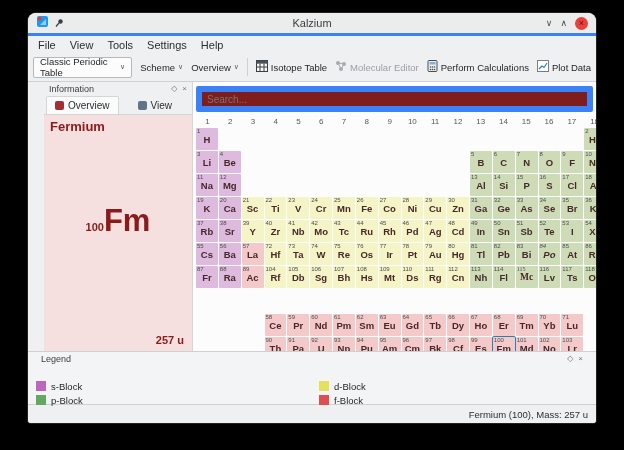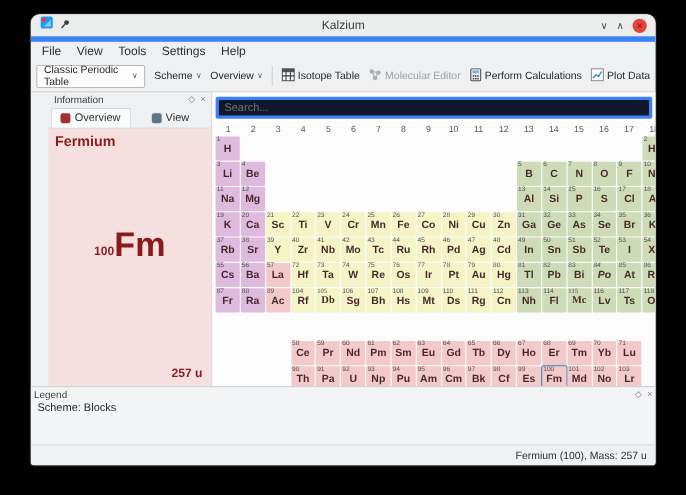--- a/index.html
+++ b/index.html
@@ -3,21 +3,21 @@
 <meta charset="utf-8">
 <style>
   html,body{margin:0;padding:0;}
   body{width:624px;height:450px;background:#000;position:relative;overflow:hidden;
        font-family:"Liberation Sans",sans-serif;}
   .window{position:absolute;left:28px;top:13px;width:568px;height:410px;background:#eff0f1;
           border-radius:8px 8px 3px 3px;display:flex;flex-direction:column;overflow:hidden;
           box-shadow:0 0 0 1px #222;}
   
   .titlebar{height:20px;flex:0 0 20px;display:flex;align-items:center;padding:0 8px;position:relative;
-            background:#ebecec;border-bottom:5px solid #3b82f6;}
+            background:#ebecec;border-bottom:3px solid #3b82f6;}
   .titlebar-title{position:absolute;left:0;right:0;text-align:center;font-size:11px;color:#3a3d40;}
   .tb-left{display:flex;align-items:center;gap:5px;z-index:1;}
   .tb-right{margin-left:auto;display:flex;align-items:center;gap:8px;z-index:1;}
   .ctl{font-size:9px;color:#4a4d50;line-height:1;}
   .close-btn{width:13px;height:13px;border-radius:50%;background:#e8423c;color:#5e1210;
              font-size:9px;display:flex;align-items:center;justify-content:center;line-height:1;}
   
   .menubar{height:17px;flex:0 0 17px;display:flex;align-items:center;padding:0 4px;gap:2px;}
   .menu-item{font-size:11px;color:#2b2e31;padding:1px 6px;border-radius:2px;}
   
@@ -44,33 +44,33 @@
   .overview-pane{flex:1;position:relative;}
   .ov-name{position:absolute;top:4px;left:6px;font-size:13px;font-weight:bold;color:currentColor;}
   .ov-symbol{position:absolute;top:90px;left:0;right:0;display:flex;justify-content:center;
              align-items:flex-end;font-weight:bold;color:currentColor;}
   .ov-symbol .mass-num{font-size:11px;margin-bottom:3px;}
   .ov-symbol .sym{font-size:31px;line-height:1;}
   .ov-mass{position:absolute;bottom:5px;right:8px;font-size:11px;font-weight:bold;color:currentColor;}
   
   .main{flex:1;background:#fcfcfc;display:flex;flex-direction:column;padding:4px 3px 0 3px;
         min-width:0;overflow:hidden;}
-  .search{height:14px;flex:0 0 14px;border:3px solid #3b82f6;border-radius:2px;background:#0f172a;
+  .search{height:14px;flex:0 0 14px;border:6px solid #3b82f6;border-radius:2px;background:#7f1d1d;
           font-size:10px;color:#9aa0a4;padding:0 5px;font-family:"Liberation Sans",sans-serif;outline:none;}
   .groups{display:grid;grid-template-columns:repeat(18,1fr);width:410px;margin:5px auto 0;}
   .groups span{text-align:center;font-size:8px;color:#55585b;}
   .ptable{display:grid;grid-template-columns:repeat(18,1fr);
           grid-template-rows:repeat(7,22px) 24px 22px 22px;gap:1px;width:410px;margin:2px auto 0;}
   .cell{position:relative;border-radius:1px;}
   .cell .num{position:absolute;top:0;left:1px;font-size:6px;color:#4a4d50;line-height:1.2;}
   .cell .sym{position:absolute;left:0;right:0;top:7px;text-align:center;font-size:9.5px;
              font-weight:bold;color:#46282a;line-height:1;}
   
   .legend-panel{height:52px;flex:0 0 52px;border-top:1px solid #cfd0d1;background:#f3f4f5;position:relative;}
-  .legend-header{height:13px;display:flex;align-items:center;padding:0 3px;font-size:9px;color:#3a3d40;}
+  .legend-header{height:13px;display:flex;align-items:center;padding:0 13px;font-size:9px;color:#3a3d40;}
   .scheme-label{font-size:10px;color:#232629;padding:1px 6px 0;}
   .legend-grid{position:absolute;left:8px;right:8px;top:28px;display:grid;
                grid-template-columns:283px 1fr;grid-auto-rows:12px;row-gap:2px;}
   .legend-item{display:flex;align-items:center;gap:5px;font-size:9.5px;color:#232629;}
   .swatch{width:10px;height:10px;display:inline-block;}
   
   .statusbar{height:18px;flex:0 0 18px;border-top:1px solid #cfd0d1;display:flex;align-items:center;
              justify-content:flex-end;padding:0 8px;font-size:9.5px;color:#2b2e31;background:#eff0f1;}
 </style>
 </head>
@@ -509,21 +509,21 @@
             <span class="sym">Ra</span>
           </div>
           <div class="cell" style="grid-area: 7 / 3; background: rgb(244, 201, 201);">
             <span class="num">89</span>
             <span class="sym">Ac</span>
           </div>
           <div class="cell" style="grid-area: 7 / 4; background: rgb(244, 244, 198);">
             <span class="num">104</span>
             <span class="sym">Rf</span>
           </div>
-          <div class="cell" style="grid-area: 7 / 5; background: rgb(244, 244, 198); font-family: Liberation Serif, serif;">
+          <div class="cell" style="grid-area: 7 / 5; background: rgb(244, 244, 198);">
             <span class="num">105</span>
             <span class="sym">Db</span>
           </div>
           <div class="cell" style="grid-area: 7 / 6; background: rgb(244, 244, 198);">
             <span class="num">106</span>
             <span class="sym">Sg</span>
           </div>
           <div class="cell" style="grid-area: 7 / 7; background: rgb(244, 244, 198);">
             <span class="num">107</span>
             <span class="sym">Bh</span>
@@ -690,20 +690,37 @@
   </div>
 
   <div class="legend-panel">
     <div class="legend-header">
       <span>Legend</span>
       <span class="hicons">
         <span>◇</span>
         <span>×</span>
       </span>
     </div>
-    <div class="scheme-label">Scheme: Blocks</div>
+    <div class="legend-grid">
+        <div class="legend-item">
+          <span class="swatch" style="background: rgb(188, 102, 188);"></span>
+          <span>s-Block</span>
+        </div>
+        <div class="legend-item">
+          <span class="swatch" style="background: rgb(230, 224, 92);"></span>
+          <span>d-Block</span>
+        </div>
+        <div class="legend-item">
+          <span class="swatch" style="background: rgb(98, 168, 98);"></span>
+          <span>p-Block</span>
+        </div>
+        <div class="legend-item">
+          <span class="swatch" style="background: rgb(221, 80, 80);"></span>
+          <span>f-Block</span>
+        </div>
+      </div>
   </div>
 
   <div class="statusbar">
     <span>Fermium (100), Mass: 257 u</span>
   </div>
 
 </div>
 
 </body></html>

